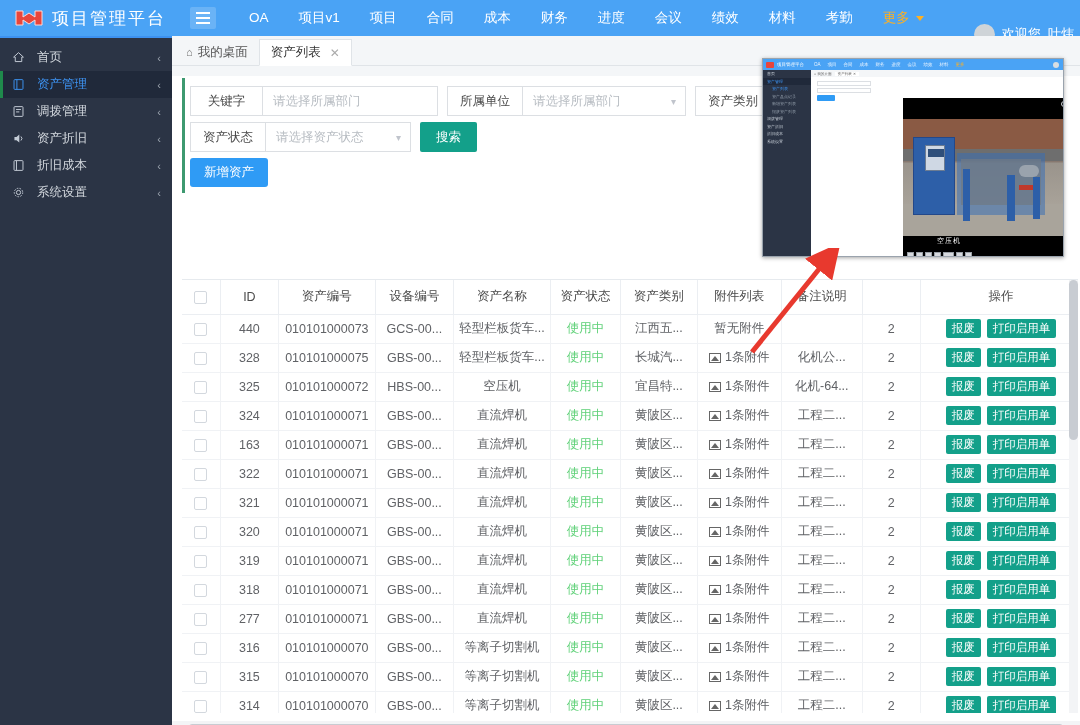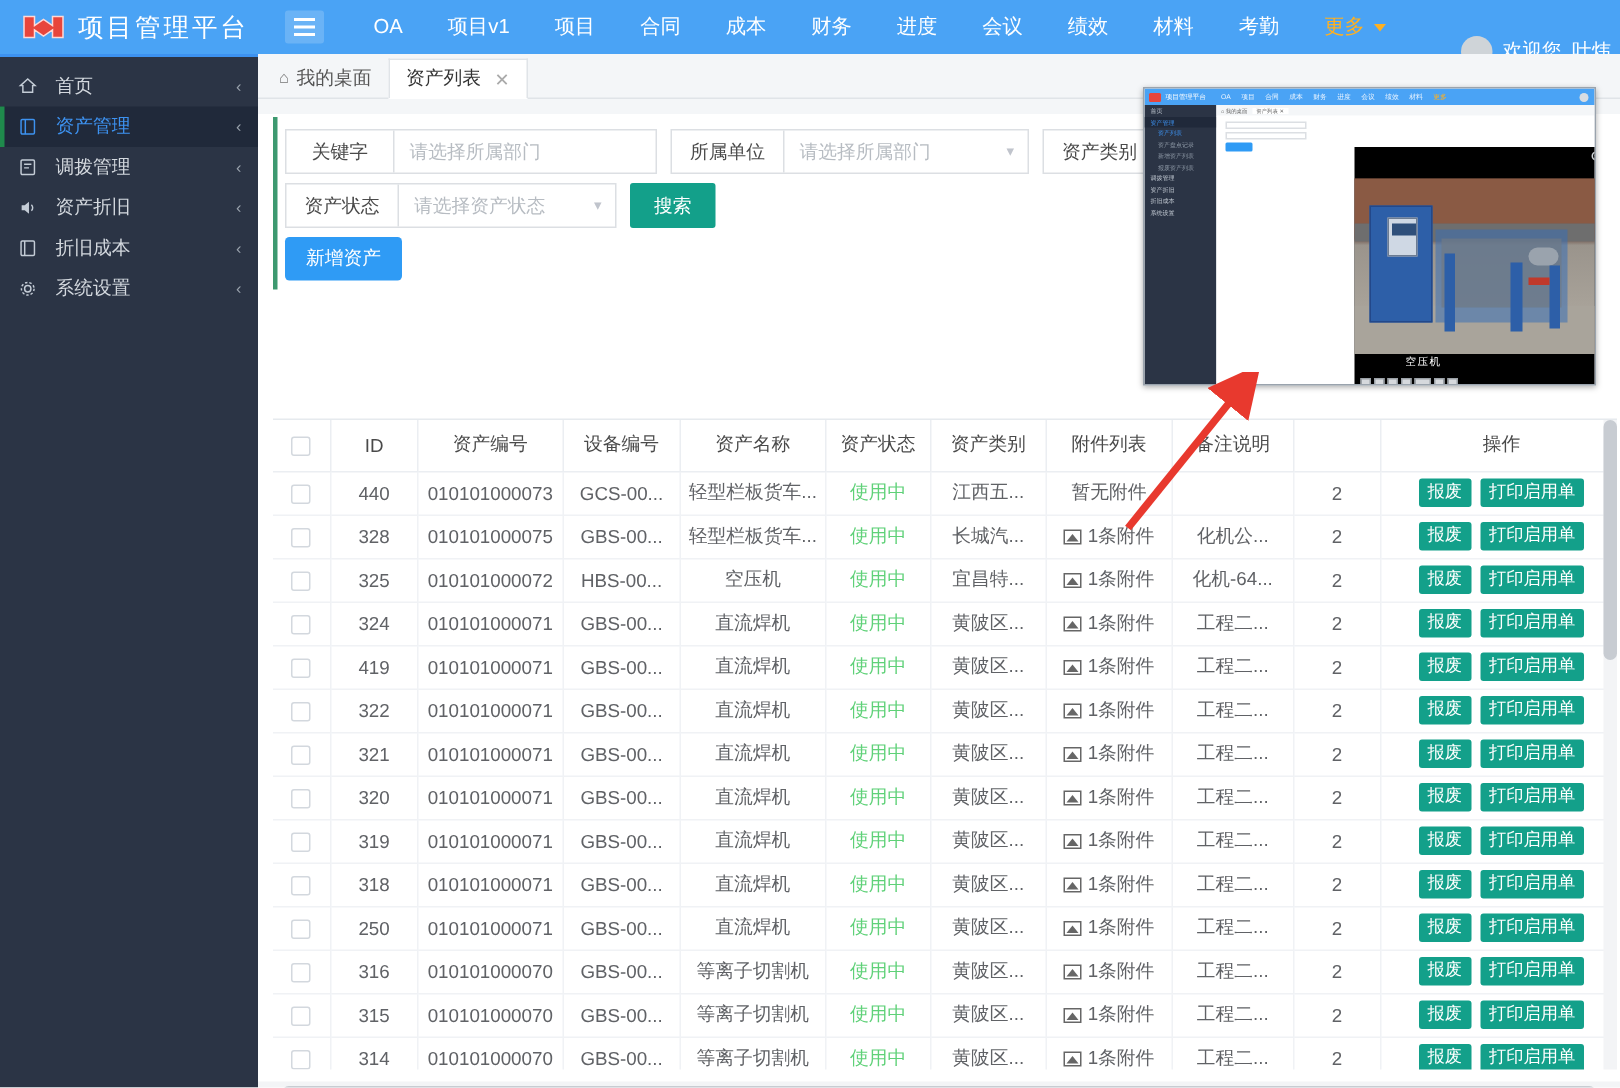--- a/index.html
+++ b/index.html
@@ -496,21 +496,21 @@
                 <td class="col-att"><span class="attach">
                     <span class="attach-ico"></span>
                     <span>1条附件</span>
                   </span></td>
                 <td class="col-rmk">工程二...</td>
                 <td class="col-num">2</td>
                 <td class="col-op"><span class="btn-sm">报废</span><span class="btn-sm">打印启用单</span></td>
               </tr>
               <tr>
                 <td class="col-cb"><span class="cb"></span></td>
-                <td class="col-id">419</td>
+                <td class="col-id">163</td>
                 <td class="col-ano">010101000071</td>
                 <td class="col-dno">GBS-00...</td>
                 <td class="col-name">直流焊机</td>
                 <td class="col-st"><span class="status-ok">使用中</span></td>
                 <td class="col-mfr">黄陂区...</td>
                 <td class="col-att"><span class="attach">
                     <span class="attach-ico"></span>
                     <span>1条附件</span>
                   </span></td>
                 <td class="col-rmk">工程二...</td>
@@ -592,21 +592,21 @@
                 <td class="col-att"><span class="attach">
                     <span class="attach-ico"></span>
                     <span>1条附件</span>
                   </span></td>
                 <td class="col-rmk">工程二...</td>
                 <td class="col-num">2</td>
                 <td class="col-op"><span class="btn-sm">报废</span><span class="btn-sm">打印启用单</span></td>
               </tr>
               <tr>
                 <td class="col-cb"><span class="cb"></span></td>
-                <td class="col-id">250</td>
+                <td class="col-id">277</td>
                 <td class="col-ano">010101000071</td>
                 <td class="col-dno">GBS-00...</td>
                 <td class="col-name">直流焊机</td>
                 <td class="col-st"><span class="status-ok">使用中</span></td>
                 <td class="col-mfr">黄陂区...</td>
                 <td class="col-att"><span class="attach">
                     <span class="attach-ico"></span>
                     <span>1条附件</span>
                   </span></td>
                 <td class="col-rmk">工程二...</td>

